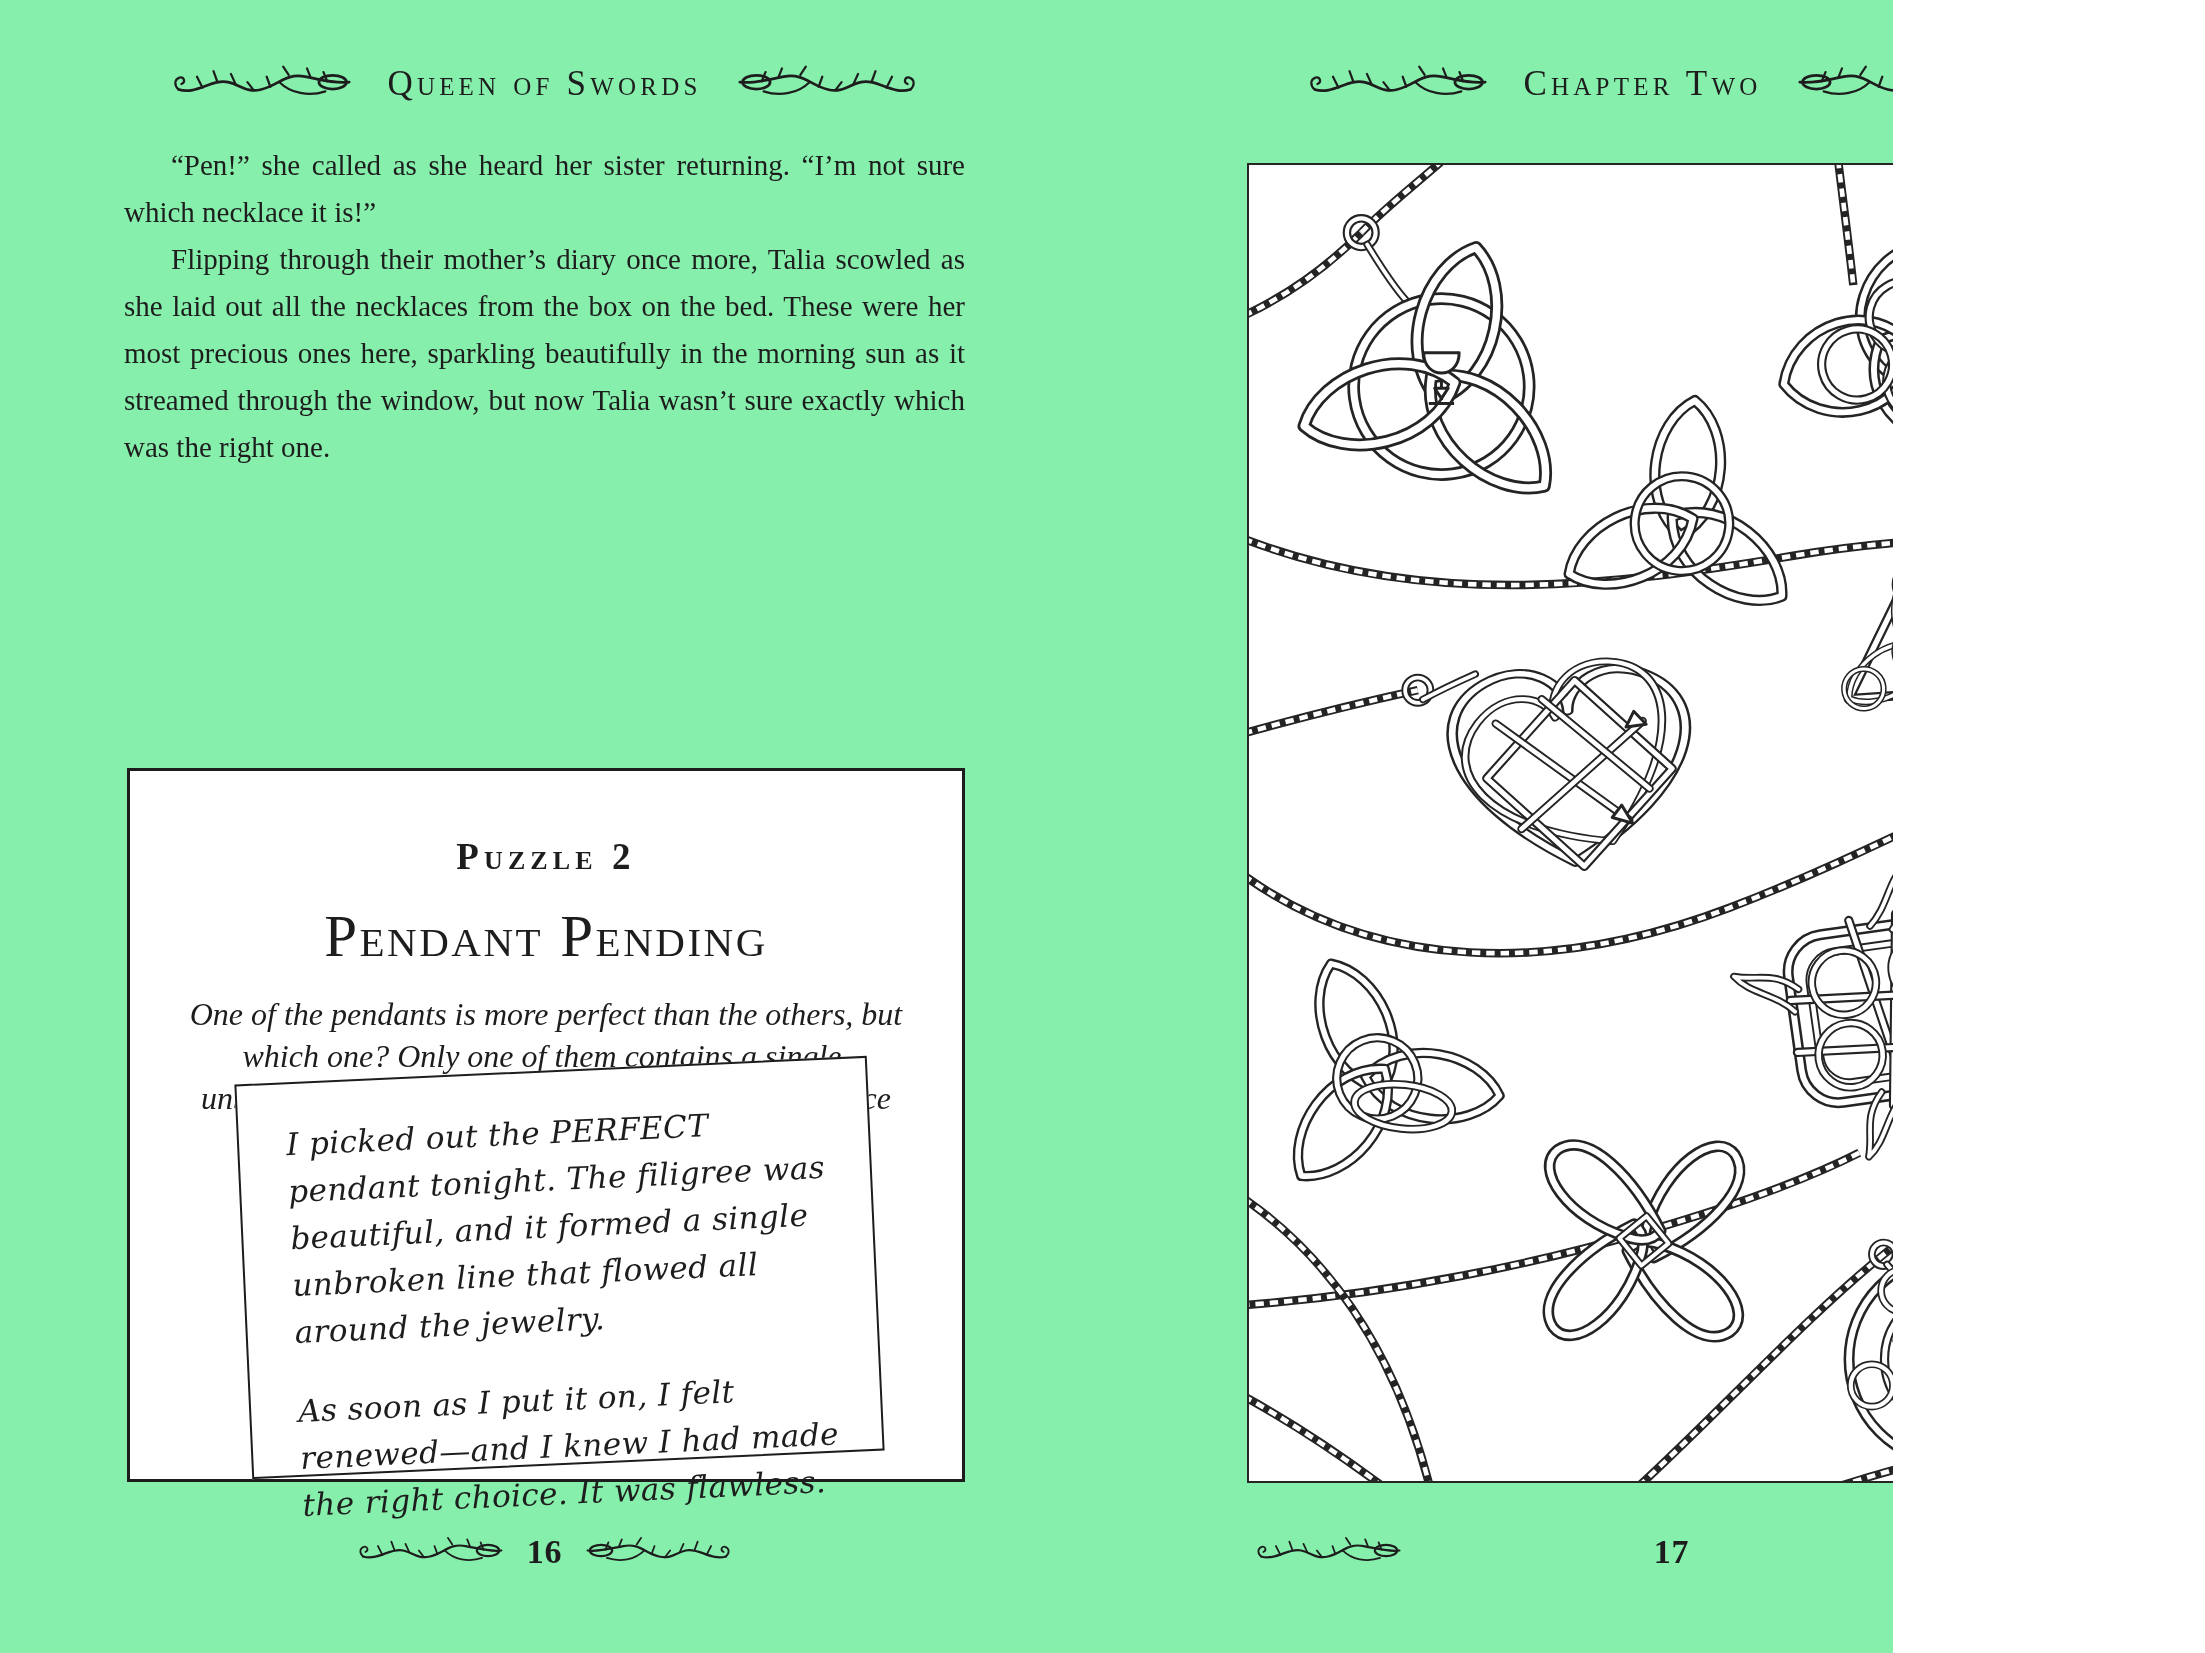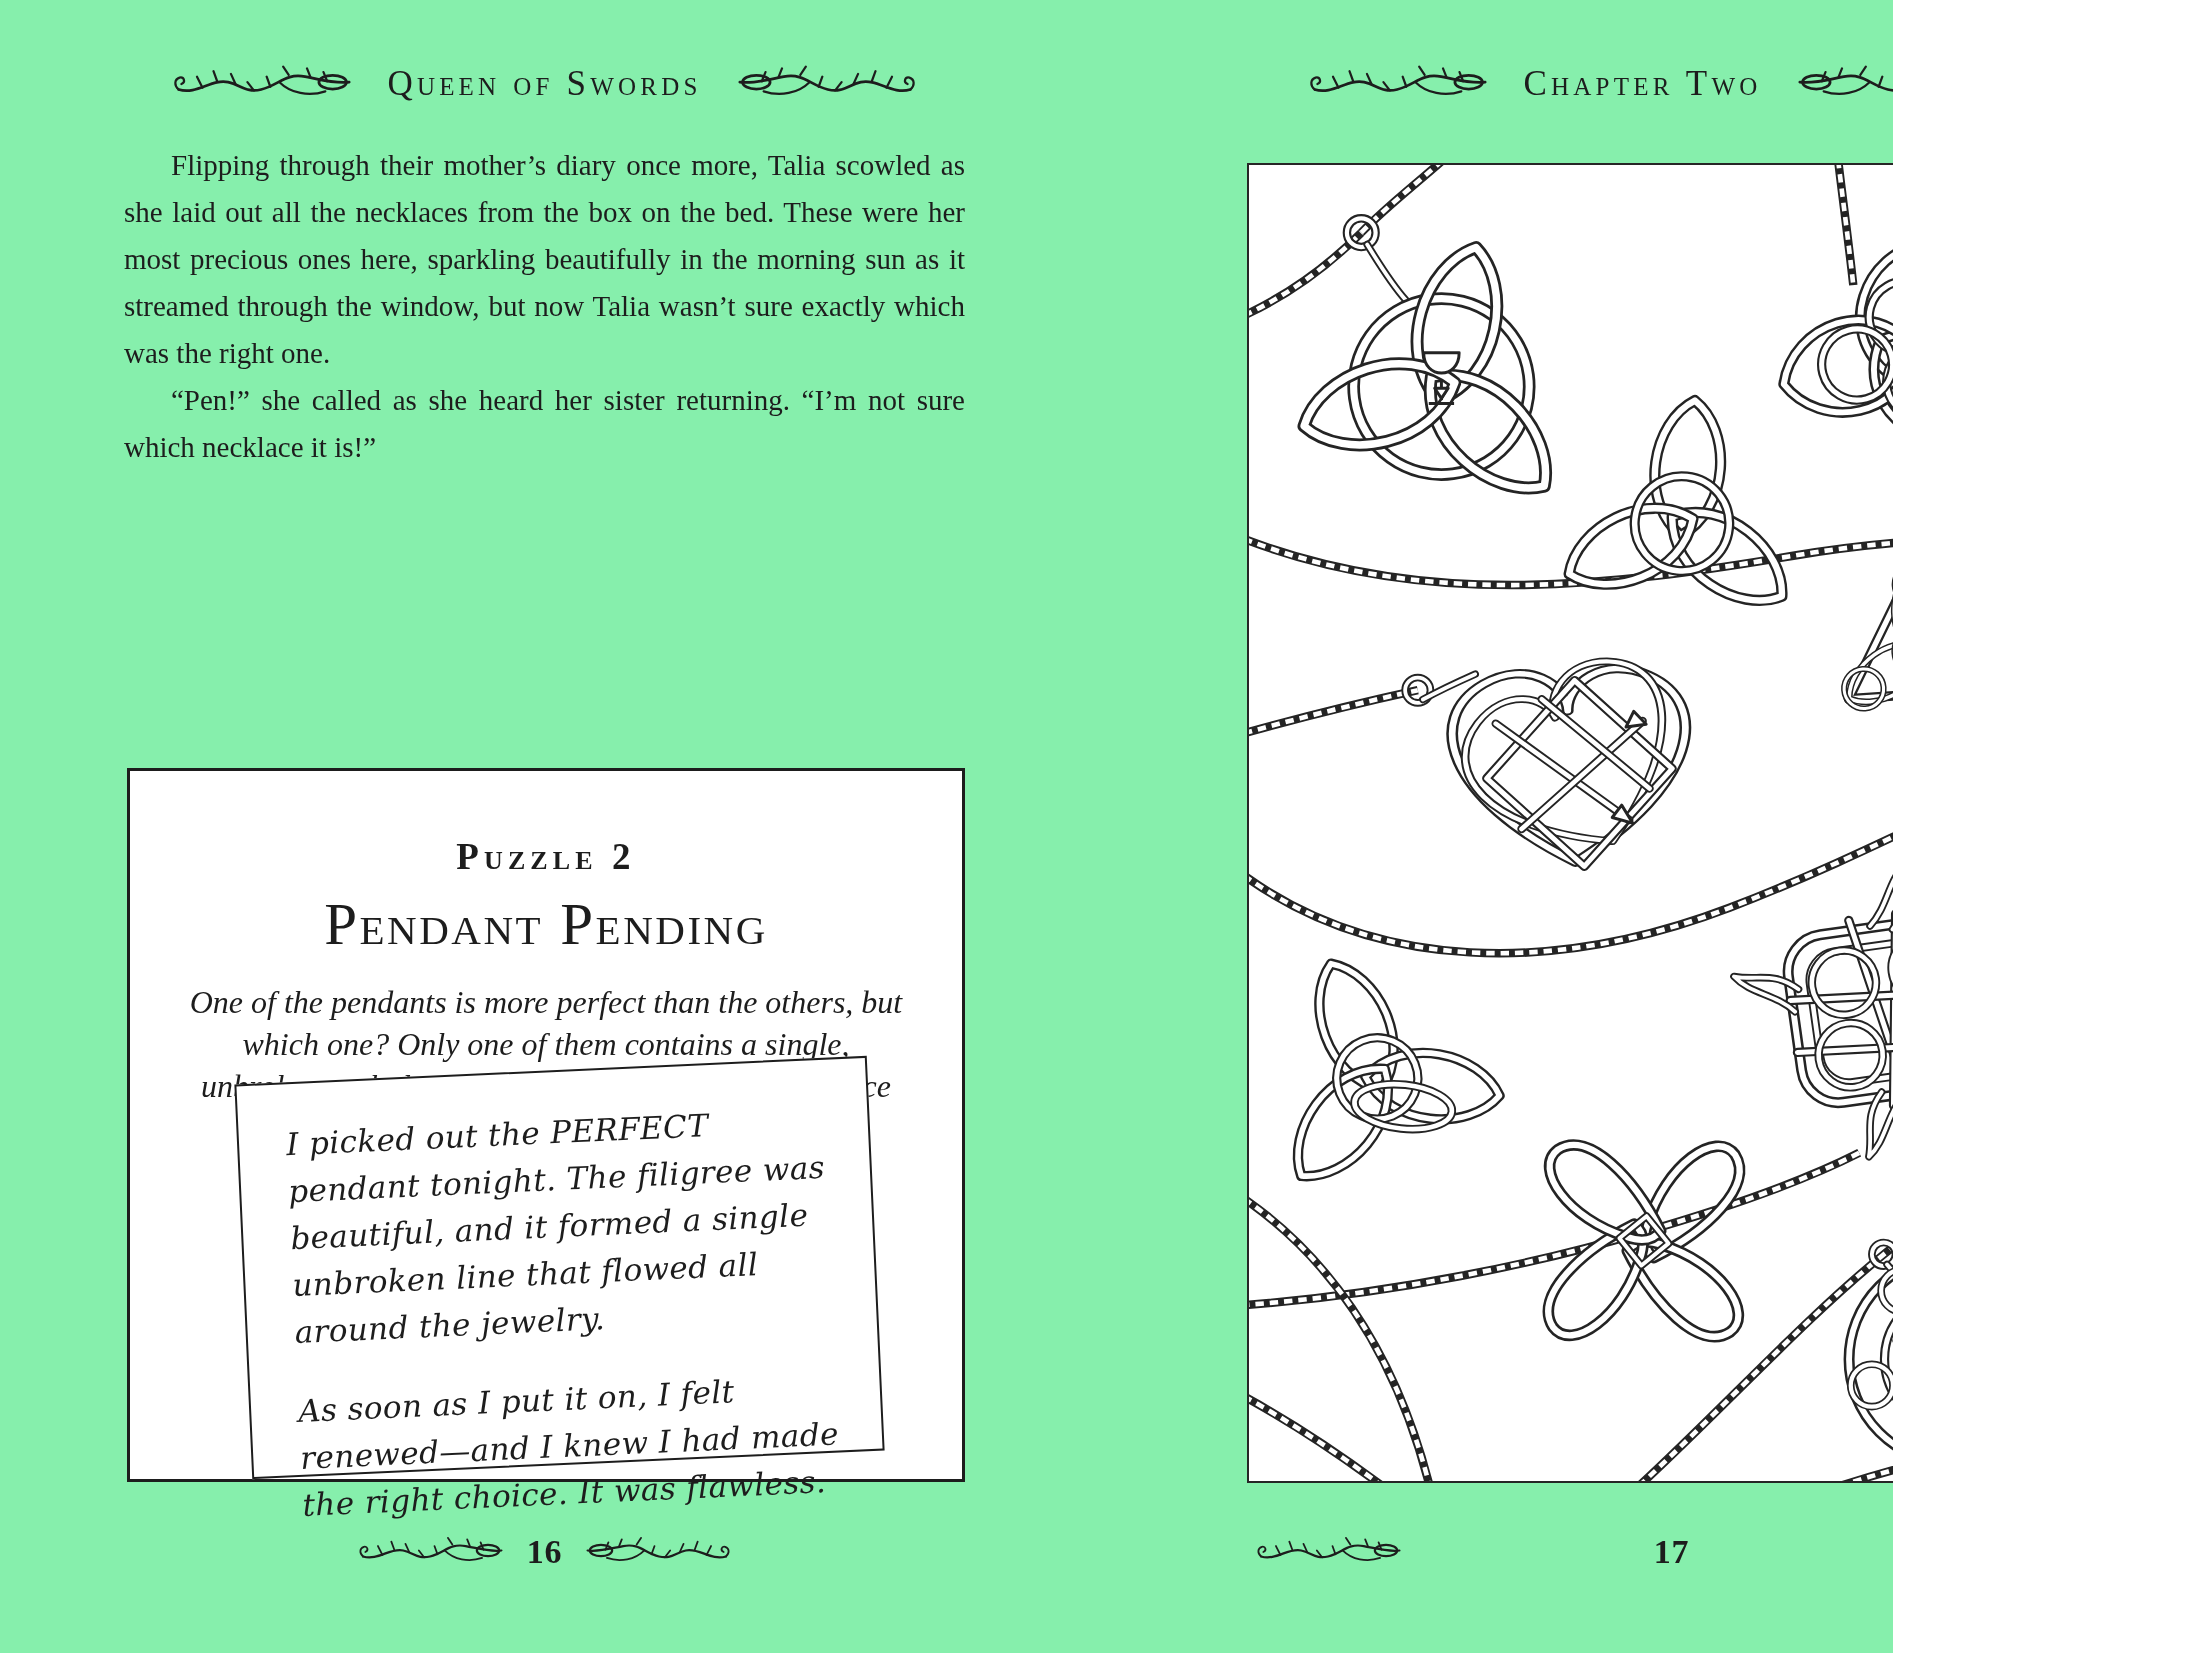--- a/index.html
+++ b/index.html
@@ -18,21 +18,21 @@
   .mirror{transform:scaleX(-1);}
 
   
   .body-text{position:absolute;left:124px;top:142px;width:841px;
              font-size:29px;line-height:47px;text-align:justify;}
   .body-text p{margin:0;text-indent:47px;}
 
   .puzzle-box{position:absolute;left:127px;top:768px;width:838px;height:714px;
               border:3.4px solid #1d1d1d;box-sizing:border-box;text-align:center;background:#fff;}
   .puzzle-kicker{margin-top:64px;font-size:37px;font-weight:bold;font-variant:small-caps;letter-spacing:5.1px;}
-  .puzzle-title{margin-top:12px;font-size:59px;font-variant:small-caps;letter-spacing:2.5px;}
+  .puzzle-title{margin-top:24px;font-size:59px;font-variant:small-caps;letter-spacing:2.5px;}
   .puzzle-instructions{margin:22px auto 0;width:717px;font-style:italic;font-size:32px;line-height:42px;}
 
   .diary-note{position:absolute;left:243px;top:1070px;width:633px;height:395px;
               border:2.5px solid #1d1d1d;box-sizing:border-box;background:#fff;
               transform:rotate(-2.6deg);padding:37px 25.4px 0 47px;}
   .note-par{font-style:italic;font-size:31px;line-height:47px;
             font-family:"DejaVu Serif",serif;letter-spacing:0.4px;}
   .note-par + .note-par{margin-top:32px;}
 
   
@@ -69,22 +69,22 @@
       <svg class="flourish big" viewBox="0 0 250 52" width="212" height="44">
           <use href="#flourish-sym"></use>
         </svg>
       <span class="header-text">Queen of Swords</span>
       <svg class="flourish big mirror" viewBox="0 0 250 52" width="212" height="44">
           <use href="#flourish-sym"></use>
         </svg>
     </div>
 
     <div class="body-text">
+      <p>“Pen!” she called as she heard her sister returning. “I’m not sure which necklace it is!”</p>
       <p>Flipping through their mother’s diary once more, Talia scowled as she laid out all the necklaces from the box on the bed. These were her most precious ones here, sparkling beautifully in the morning sun as it streamed through the window, but now Talia wasn’t sure exactly which was the right one.</p>
-      <p>“Pen!” she called as she heard her sister returning. “I’m not sure which necklace it is!”</p>
     </div>
 
     <div class="puzzle-box">
       <div class="puzzle-kicker">Puzzle 2</div>
       <div class="puzzle-title">Pendant Pending</div>
       <div class="puzzle-instructions">One of the pendants is more perfect than the others, but which one? Only one of them contains a single, unbroken path that weaves its way all around the face of the pendant.</div>
     </div>
 
     <div class="diary-note">
       <div class="note-par">I picked out the PERFECT pendant tonight. The filigree was beautiful, and it formed a single unbroken line that flowed all around the jewelry.</div>

